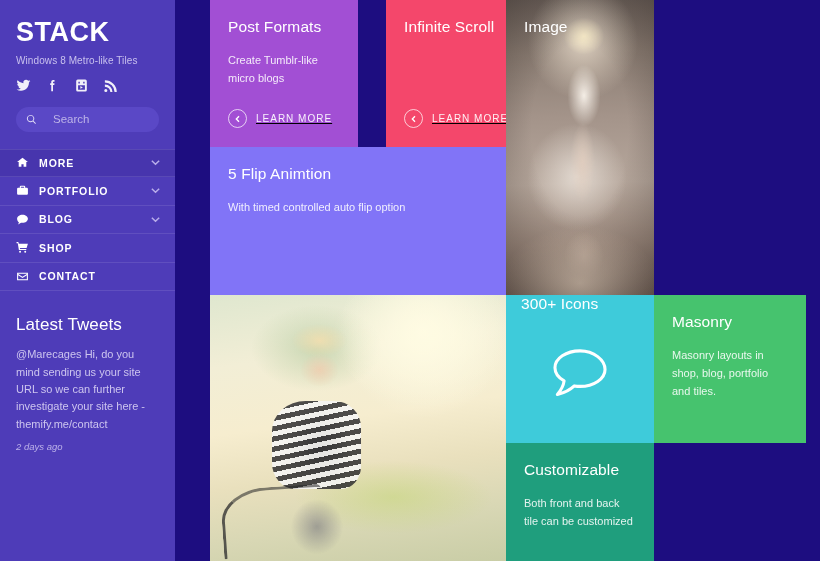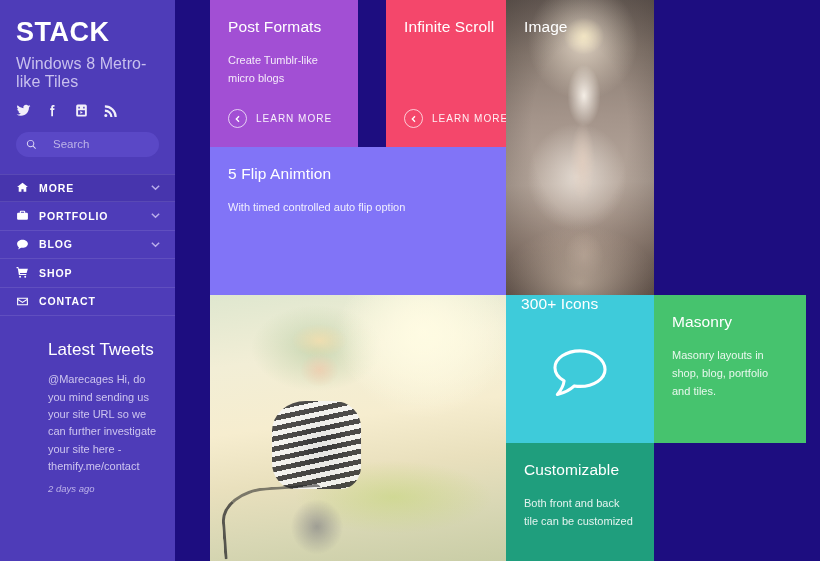--- a/index.html
+++ b/index.html
@@ -14,21 +14,21 @@
   #sidebar {
     position:absolute; left:0; top:0; width:175px; height:561px;
     background:#4e3cb8; color:#fff; overflow:hidden;
   }
   #brand { padding:18px 16px 0 16px; }
   #brand-title {
     font-size:27px; font-weight:bold; letter-spacing:.5px;
     line-height:1.1; color:#ffffff;
   }
   #brand-tagline {
-    margin-top:7px; font-size:16px; color:#c8c0ee; letter-spacing:.1px;
+    margin-top:7px; font-size:10px; color:#c8c0ee; letter-spacing:.1px;
   }
   #social { padding:12px 16px 0 16px; display:flex; gap:14px; align-items:center; }
   #social .sico { width:15px; height:15px; fill:#ffffff; opacity:.92; cursor:pointer; display:block; }
 
   #search-wrap { padding:14px 16px 0 16px; }
   #search-box {
     background:#5a48c6; border-radius:14px; height:25px;
     display:flex; align-items:center; padding:0 10px; gap:16px;
   }
   #search-box svg { width:11px; height:11px; fill:#e2ddf7; flex:0 0 auto; }
@@ -51,39 +51,39 @@
   .nav-ico { width:17px; flex:0 0 auto; display:flex; align-items:center; }
   .nav-ico svg { width:13px; height:13px; fill:#ffffff; display:block; }
   .nav-label {
     font-size:10.5px; letter-spacing:.9px; font-weight:bold;
     color:#ffffff; margin-left:6px; flex:1 1 auto;
   }
   .nav-chev { width:11px; height:11px; flex:0 0 auto; }
   .nav-chev svg { width:11px; height:11px; stroke:#b9aeea; stroke-width:1.6; fill:none; display:block; }
 
   
-  #tweets { padding:24px 16px 0 16px;margin-left:32px; }
+  #tweets { padding:24px 16px 0 16px; }
   #tweets-title { font-size:17px; color:#ffffff; font-weight:normal; letter-spacing:.1px; }
   #tweet-body {
     margin-top:11px; font-size:11px; line-height:1.58; color:#cdc5ef;
   }
   #tweet-time { margin-top:8px; font-size:9.5px; font-style:italic; color:#bdb3ea; }
 
   
   #grid { position:absolute; left:210px; top:0; width:596px; height:561px; }
   .tile { position:absolute; overflow:hidden; cursor:pointer; }
   .tile-title {
     color:#ffffff; font-size:15.5px; font-weight:normal; letter-spacing:.1px;
   }
   .tile-desc {
     color:rgba(255,255,255,.88); font-size:11px; line-height:1.62; margin-top:16px;
   }
   .learn {
     position:absolute; left:18px; bottom:19px;
-    display:flex; align-items:center; gap:9px; cursor:pointer;
+    display:flex; align-items:center; gap:9px; cursor:pointer;text-decoration:underline;
   }
   .learn-circ {
     width:19px; height:19px; border-radius:50%;
     border:1.5px solid rgba(255,255,255,.72);
     display:flex; align-items:center; justify-content:center; flex:0 0 auto;
   }
   .learn-circ svg { width:8px; height:8px; stroke:#ffffff; stroke-width:2; fill:none; }
   .learn-txt {
     font-size:10px; letter-spacing:1px; color:rgba(255,255,255,.92);
   }

